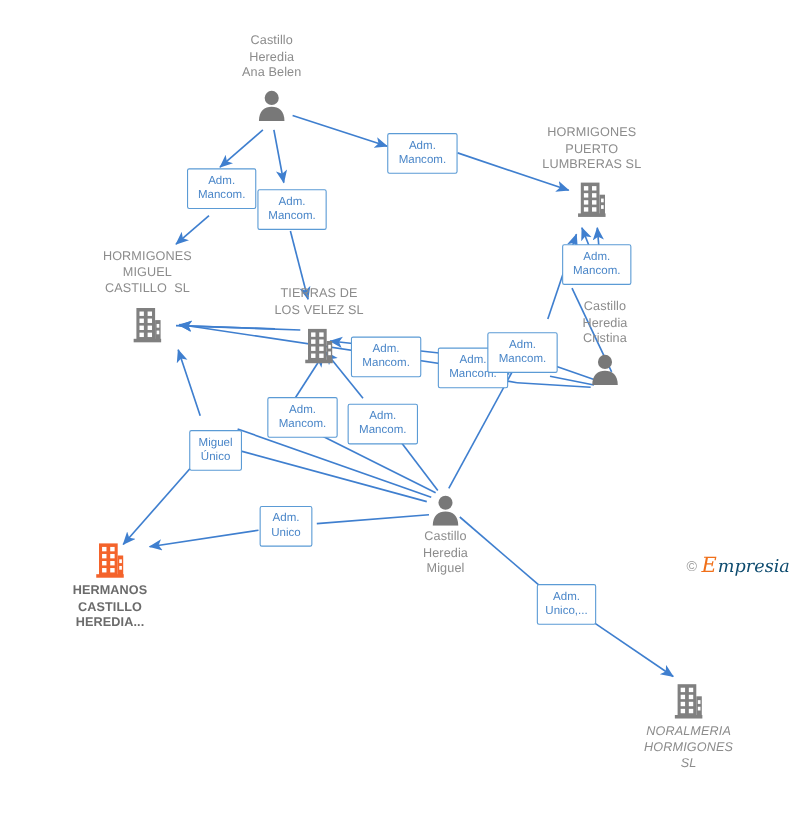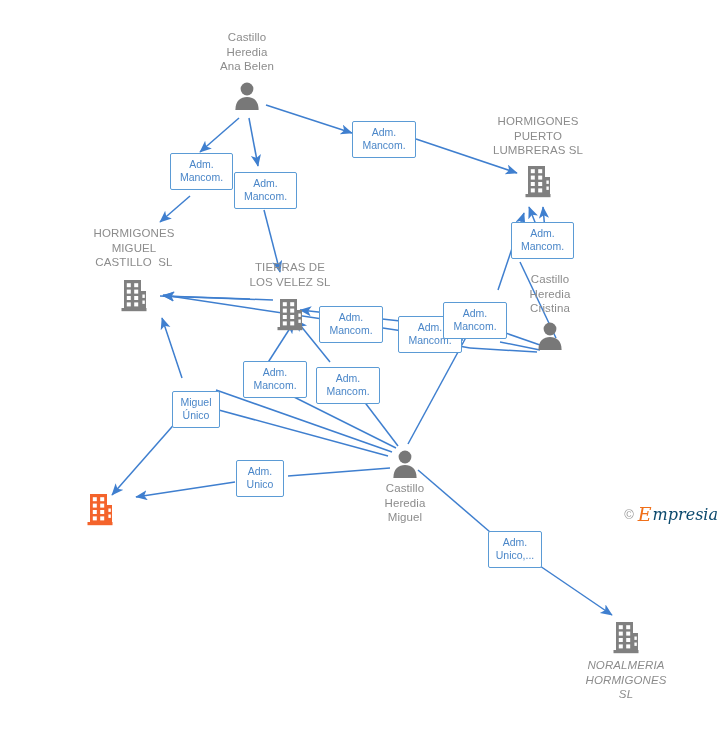--- a/index.html
+++ b/index.html
@@ -234,20 +234,23 @@
           <rect x="15.2" y="11.6" width="4" height="4"></rect>
           <rect x="7.8" y="18" width="4" height="4"></rect>
           <rect x="15.2" y="18" width="4" height="4"></rect>
           <rect x="7.8" y="24.4" width="4" height="4"></rect>
           <rect x="15.2" y="24.4" width="4" height="4"></rect>
           <rect x="23.4" y="16.5" width="2.4" height="3.4"></rect>
           <rect x="23.4" y="22.5" width="2.4" height="3.4"></rect>
         </g>
       </svg>
     </div>
+    <div class="caption" style="margin-top:4px;">HERMANOS
+CASTILLO
+HEREDIA...</div>
   </div>
 
   <div class="node" style="left:570px;top:620px;width:112px;font-style:italic;">
     <div class="icon-wrap" style="height:34px;">
       <svg width="30" height="34" viewBox="0 0 30 34">
         <rect x="5" y="2" width="17" height="29" fill="#808080"></rect>
         <rect x="22" y="13" width="5" height="18" fill="#808080"></rect>
         <rect x="2.5" y="30" width="25" height="3.2" fill="#808080"></rect>
         <g fill="#ffffff">
           <rect x="7.8" y="5.2" width="4" height="4"></rect>

